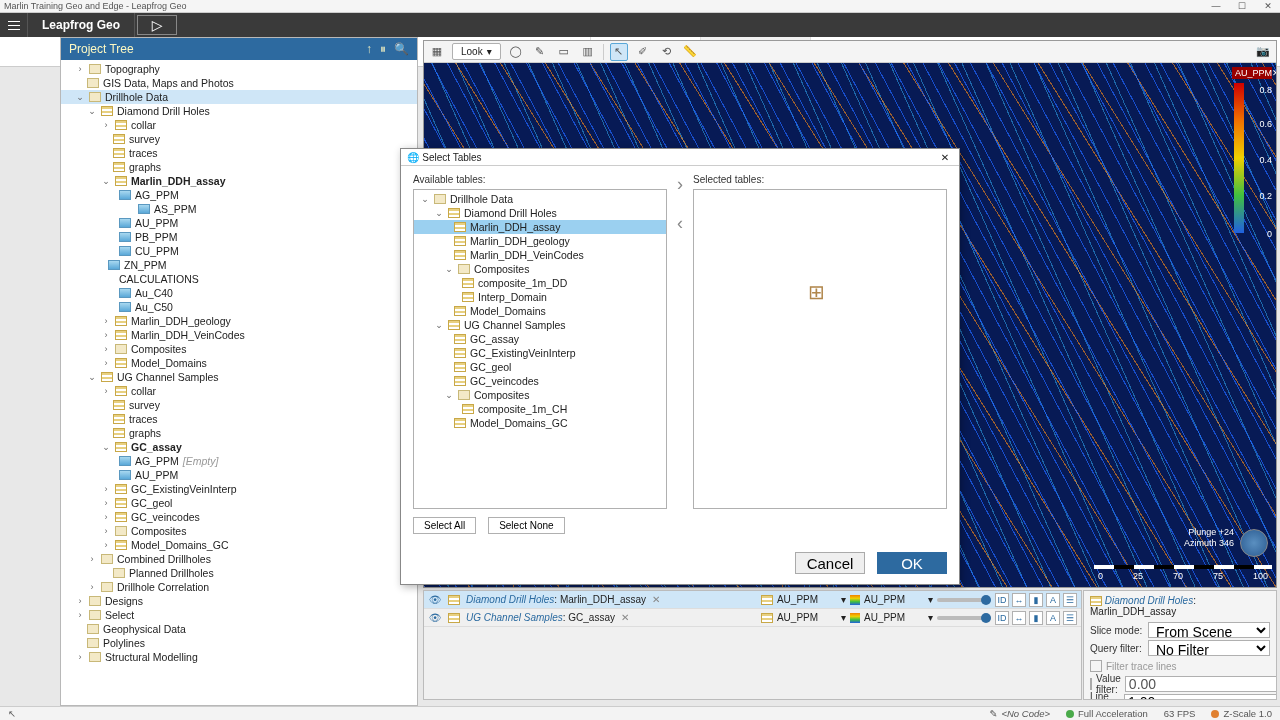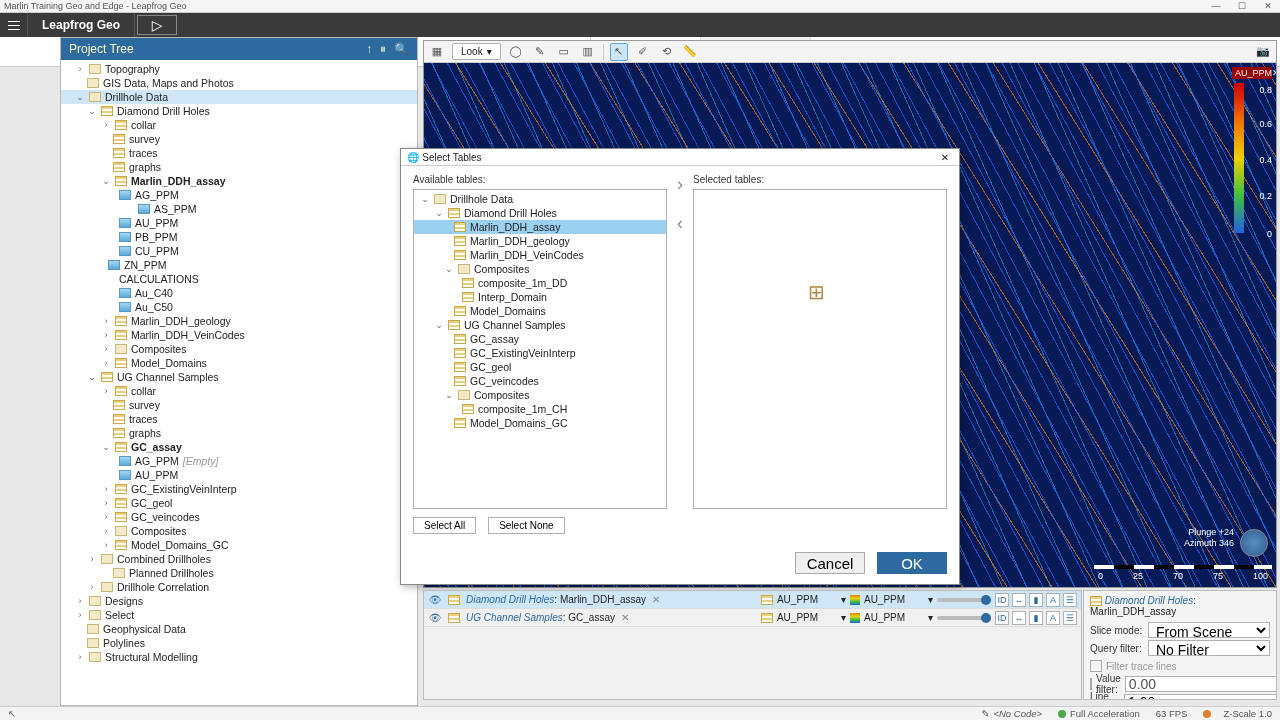--- a/index.html
+++ b/index.html
@@ -611,17 +611,17 @@
   <span class="spacer"></span>
   <span style="display:flex;align-items:center;gap:4px">
       <span>✎</span>
       <span style="font-style:italic">&lt;No Code&gt;</span>
     </span>
   <span style="display:flex;align-items:center;gap:4px">
       <span class="dot grn"></span>
       <span>Full Acceleration</span>
     </span>
   <span>63 FPS</span>
-  <span style="display:flex;align-items:center;gap:12px">
+  <span style="display:flex;align-items:center;gap:4px">
       <span class="dot org"></span>
       <span>Z-Scale 1.0</span>
     </span>
 </div>
 
 </body></html>

